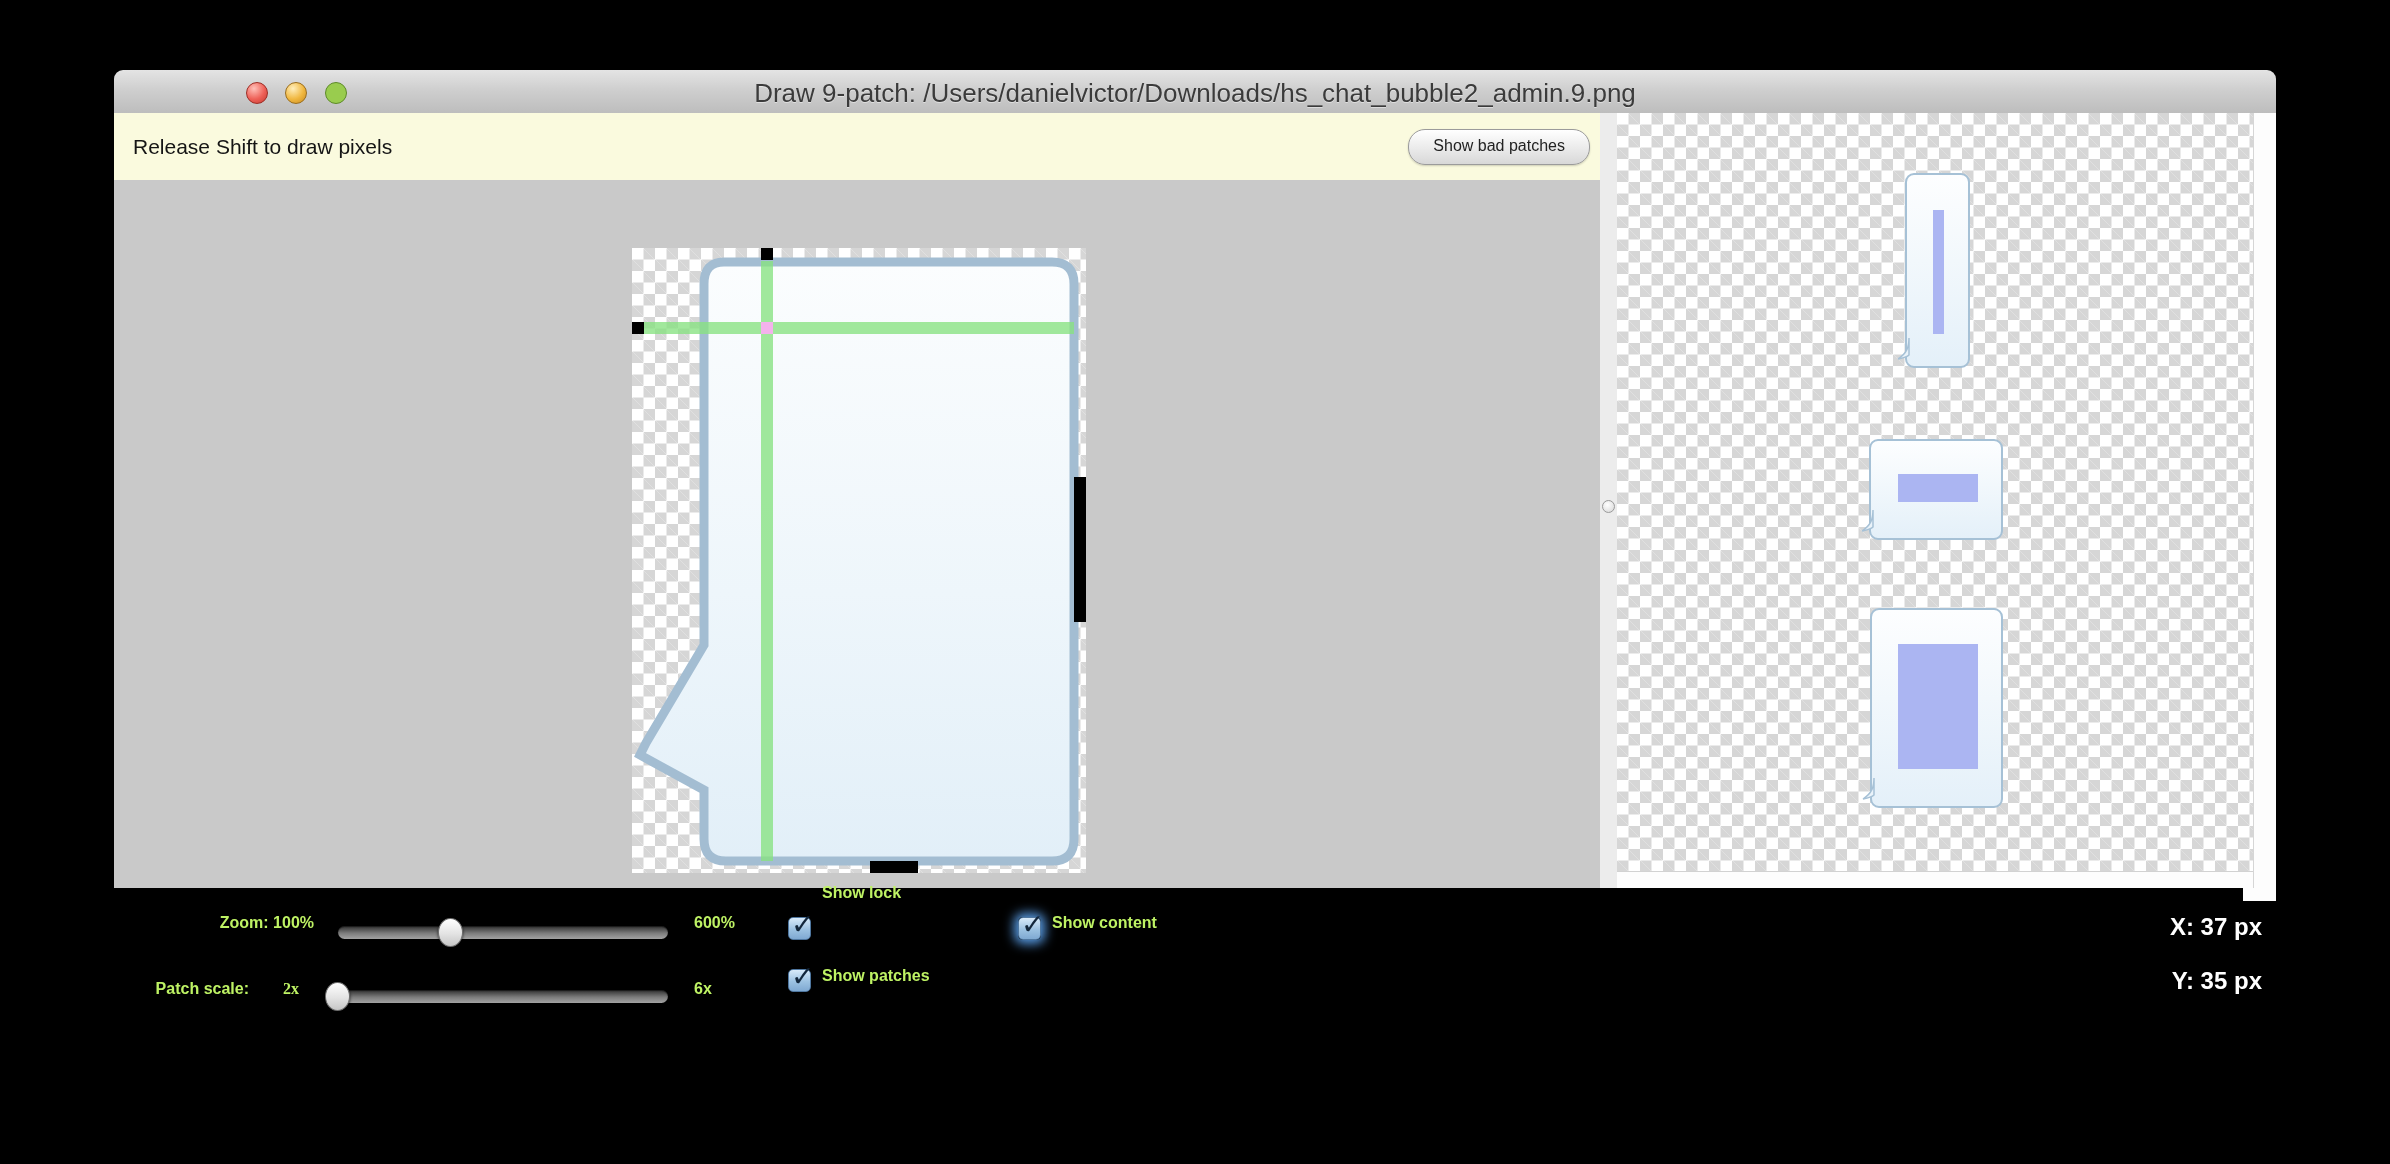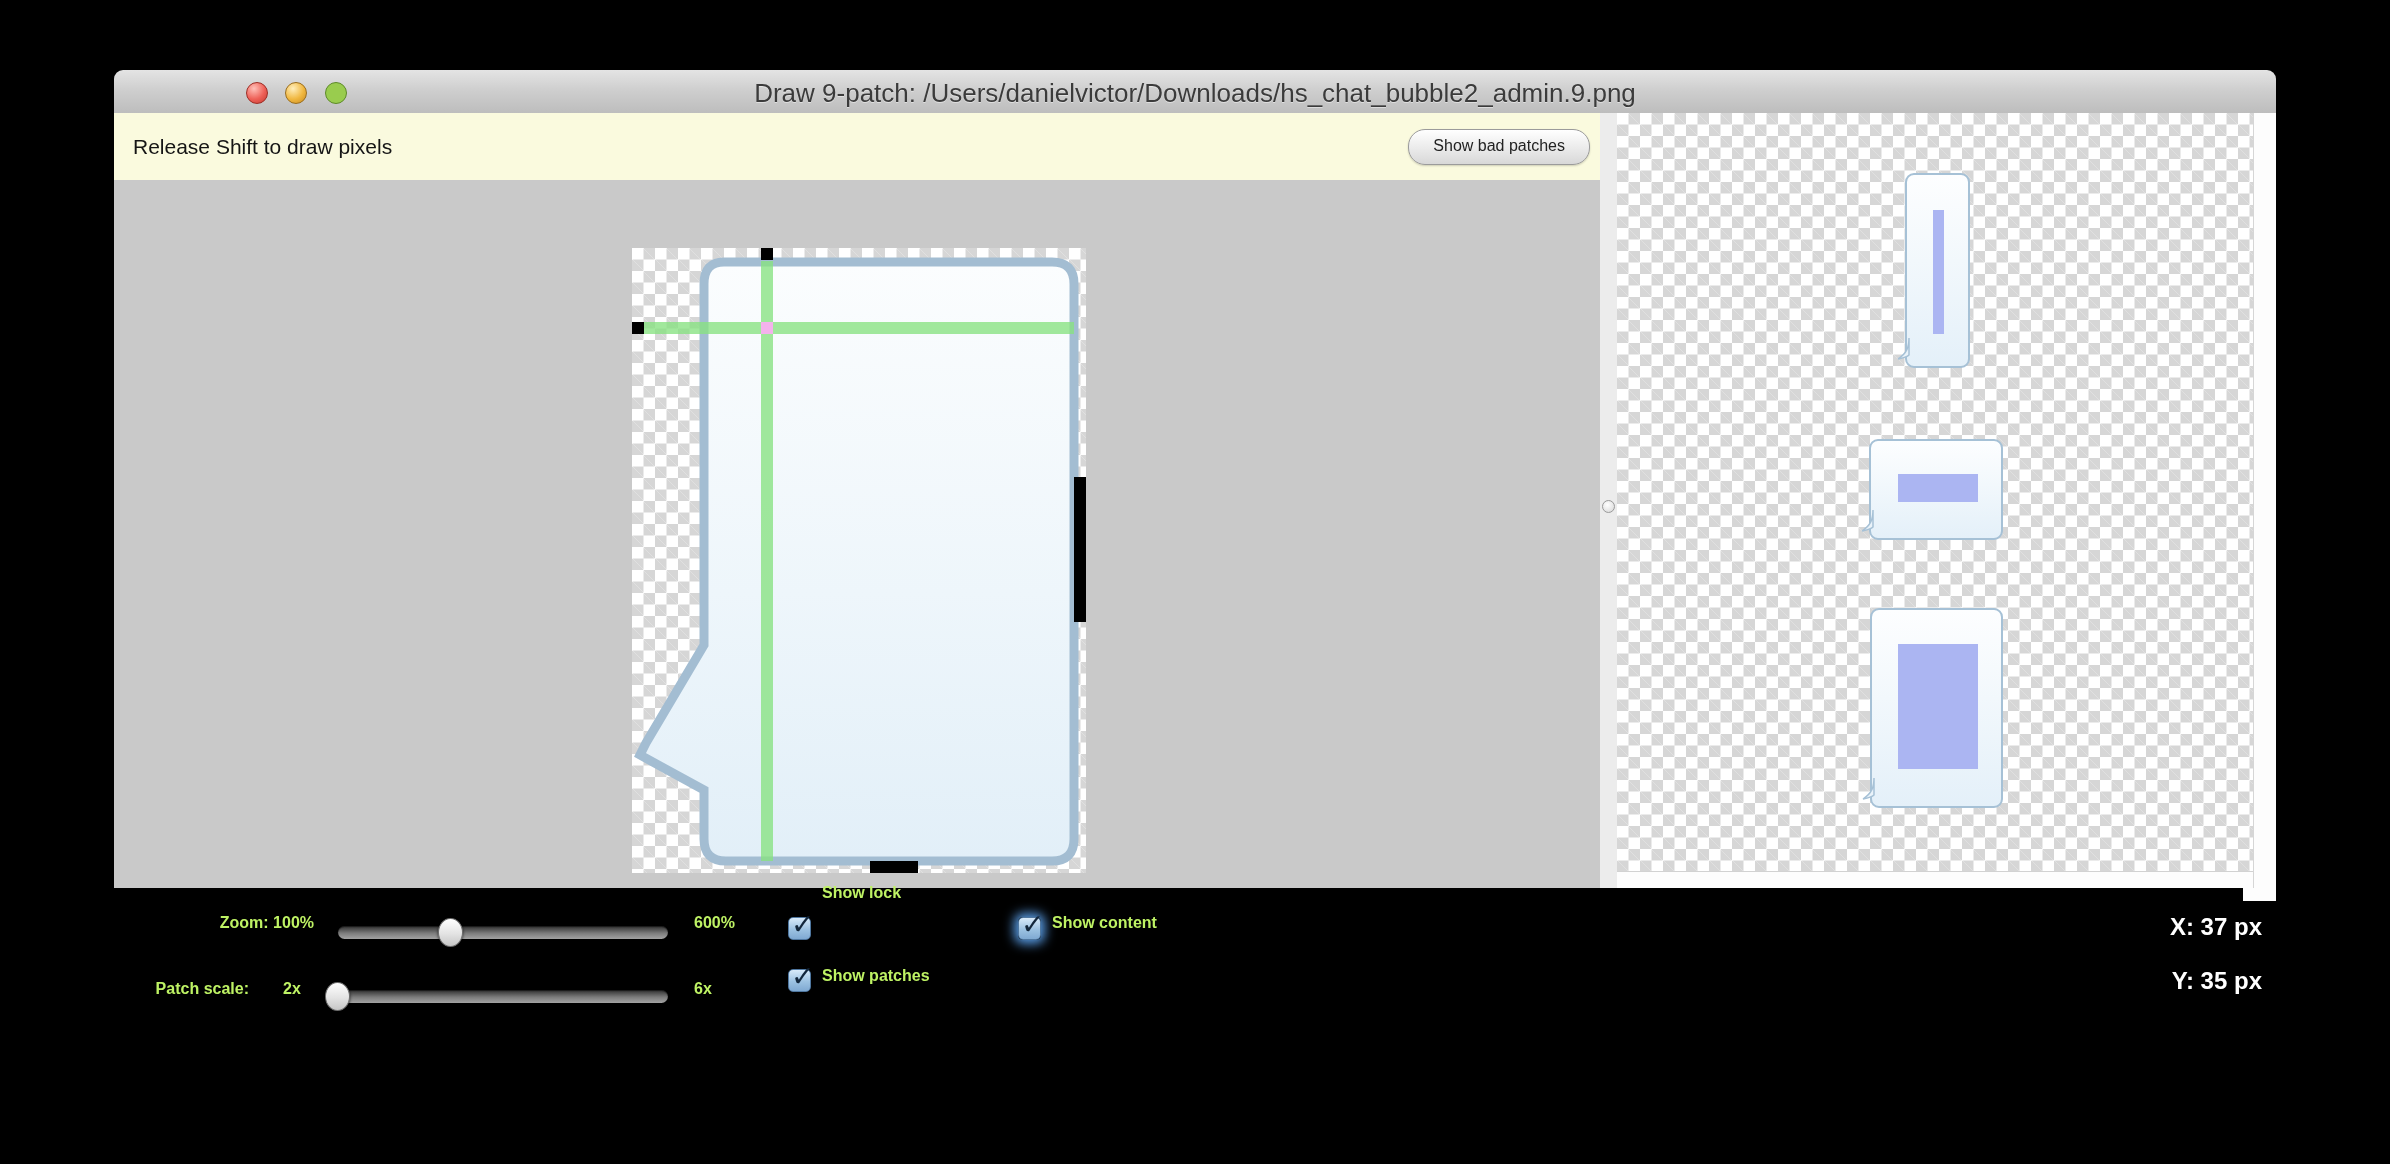--- a/index.html
+++ b/index.html
@@ -161,21 +161,21 @@
 <div class="thumb" style="left:438px;top:918px;"></div>
 <div class="ctl-label" style="left:694px;top:914px;">600%</div>
 
 <div class="cbx" style="left:788px;top:917px;"></div>
 <div class="ctl-label" style="left:822px;top:884px;text-align:right;">Show lock</div>
 
 <div class="cbx focused" style="left:1018px;top:917px;"></div>
 <div class="ctl-label" style="left:1052px;top:914px;">Show content</div>
 
 <div class="ctl-label right-box" style="left:40px;top:980px;width:209px;">Patch scale:</div>
-<div class="ctl-label" style="left:283px;top:980px;">2x</div>
+<div class="ctl-label" style="left:283px;top:980px;font-family:Liberation Serif, serif;">2x</div>
 <div class="track" style="left:326px;top:990px;width:342px;"></div>
 <div class="thumb" style="left:325px;top:982px;"></div>
 <div class="ctl-label" style="left:694px;top:980px;">6x</div>
 
 <div class="cbx" style="left:788px;top:969px;"></div>
 <div class="ctl-label" style="left:822px;top:967px;">Show patches</div>
 
 <div class="coord" style="top:913px;">X: 37 px</div>
 <div class="coord" style="top:967px;">Y: 35 px</div>
 

